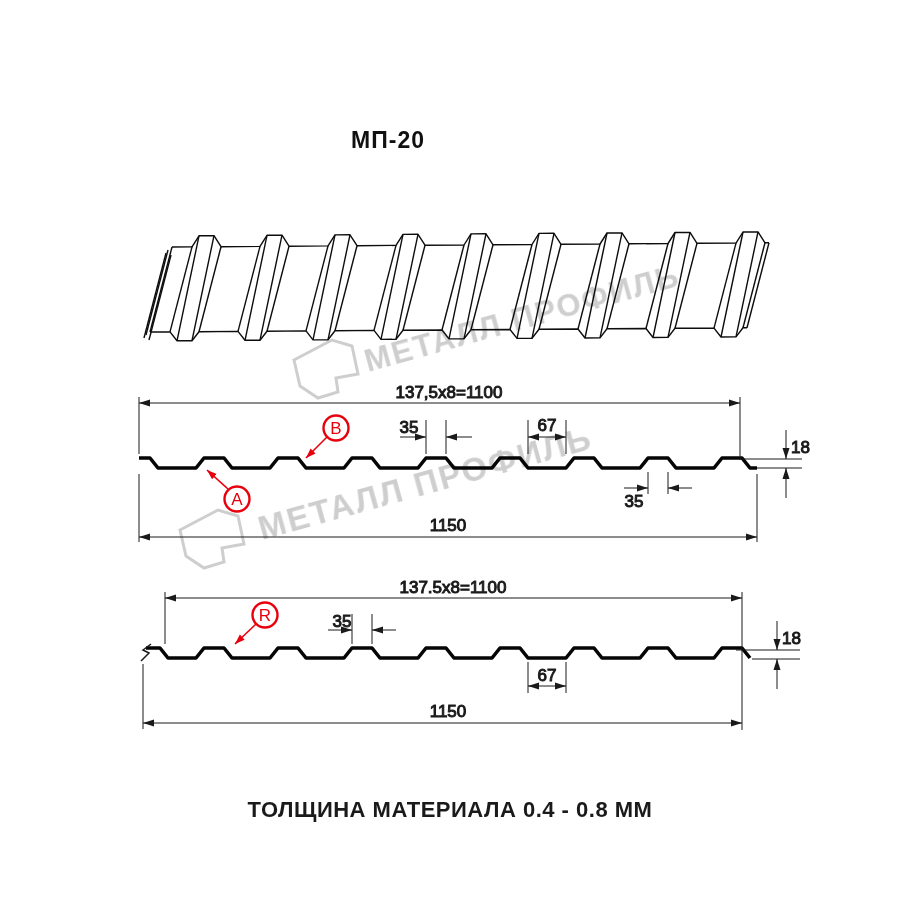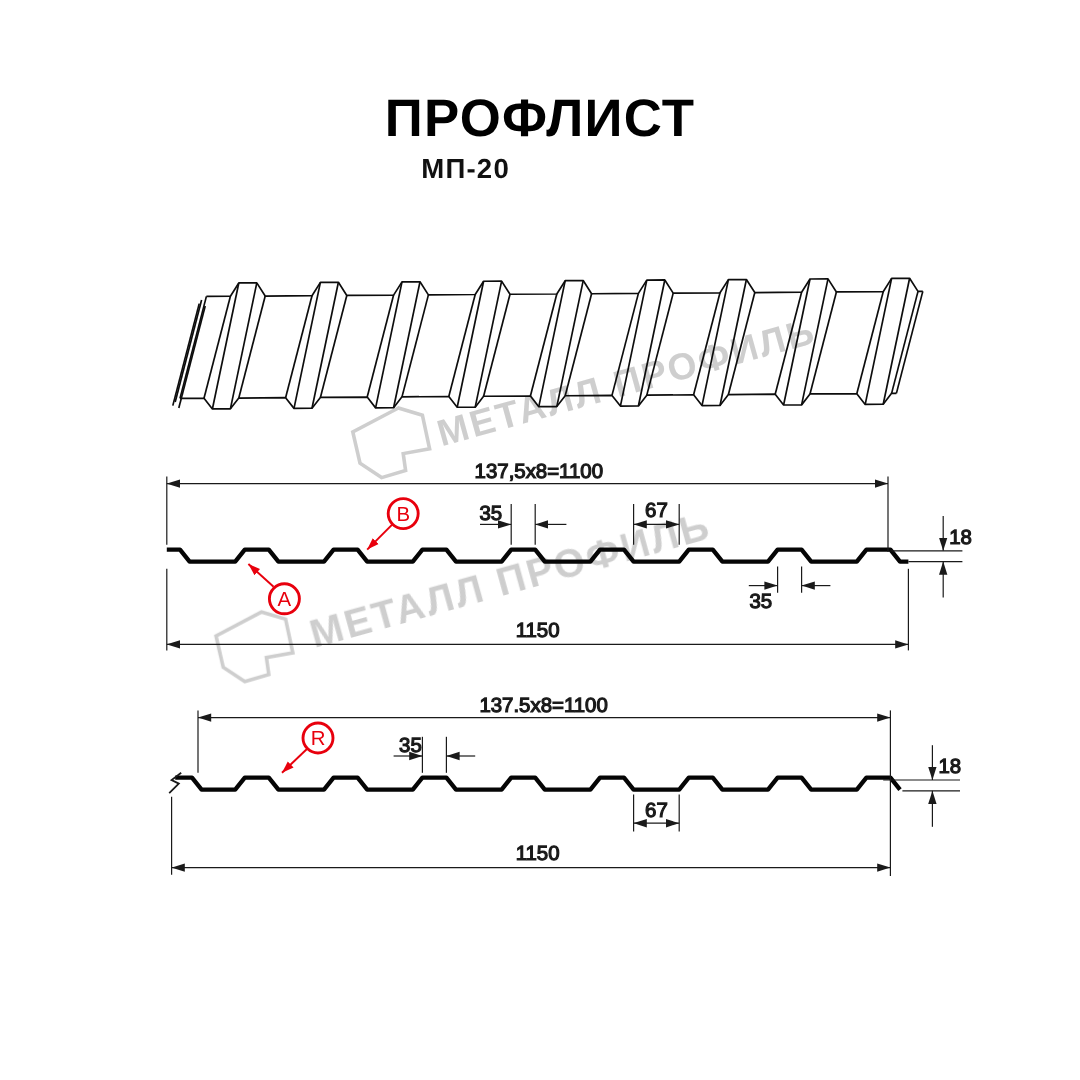--- a/index.html
+++ b/index.html
@@ -14,21 +14,20 @@
   svg{position:absolute;left:0;top:0;}
   .dim{font-family:"Liberation Sans",sans-serif;font-size:17px;fill:#1a1a1a;}
   .red{font-family:"Liberation Sans",sans-serif;font-size:17px;fill:#e8000d;}
   .wmtext{font-family:"Liberation Sans",sans-serif;font-weight:700;fill:#cccccc;letter-spacing:2px;}
 </style>
 </head>
 <body>
 
 <div class="page">
 
-  <div class="title">ПРОФЛИСТ</div>
   <div class="subtitle">МП-20</div>
 
   <svg width="900" height="900" viewBox="0 0 900 900">
     <defs>
       <marker id="ae" markerWidth="12" markerHeight="9" refX="11" refY="4.5" orient="auto" markerUnits="userSpaceOnUse">
         <path d="M0,1 L11,4.5 L0,8 Z" fill="#1a1a1a"></path>
       </marker>
       <marker id="as" markerWidth="12" markerHeight="9" refX="0" refY="4.5" orient="auto" markerUnits="userSpaceOnUse">
         <path d="M11,1 L0,4.5 L11,8 Z" fill="#1a1a1a"></path>
       </marker>
@@ -178,13 +177,14 @@
       <text class="dim" x="448" y="717" text-anchor="middle">1150</text>
 
       <g stroke="#e8000d">
         <circle cx="265" cy="615" r="12.5" stroke-width="2.4"></circle>
         <line x1="256" y1="624" x2="235" y2="644" stroke-width="1.6" marker-end="url(#ar)"></line>
         <text class="red" x="265" y="621" text-anchor="middle" stroke="none">R</text>
       </g>
     </g>
   </svg>
 
+  <div class="footer">ТОЛЩИНА МАТЕРИАЛА 0.4 - 0.8 ММ</div>
 </div>
 
 </body></html>

